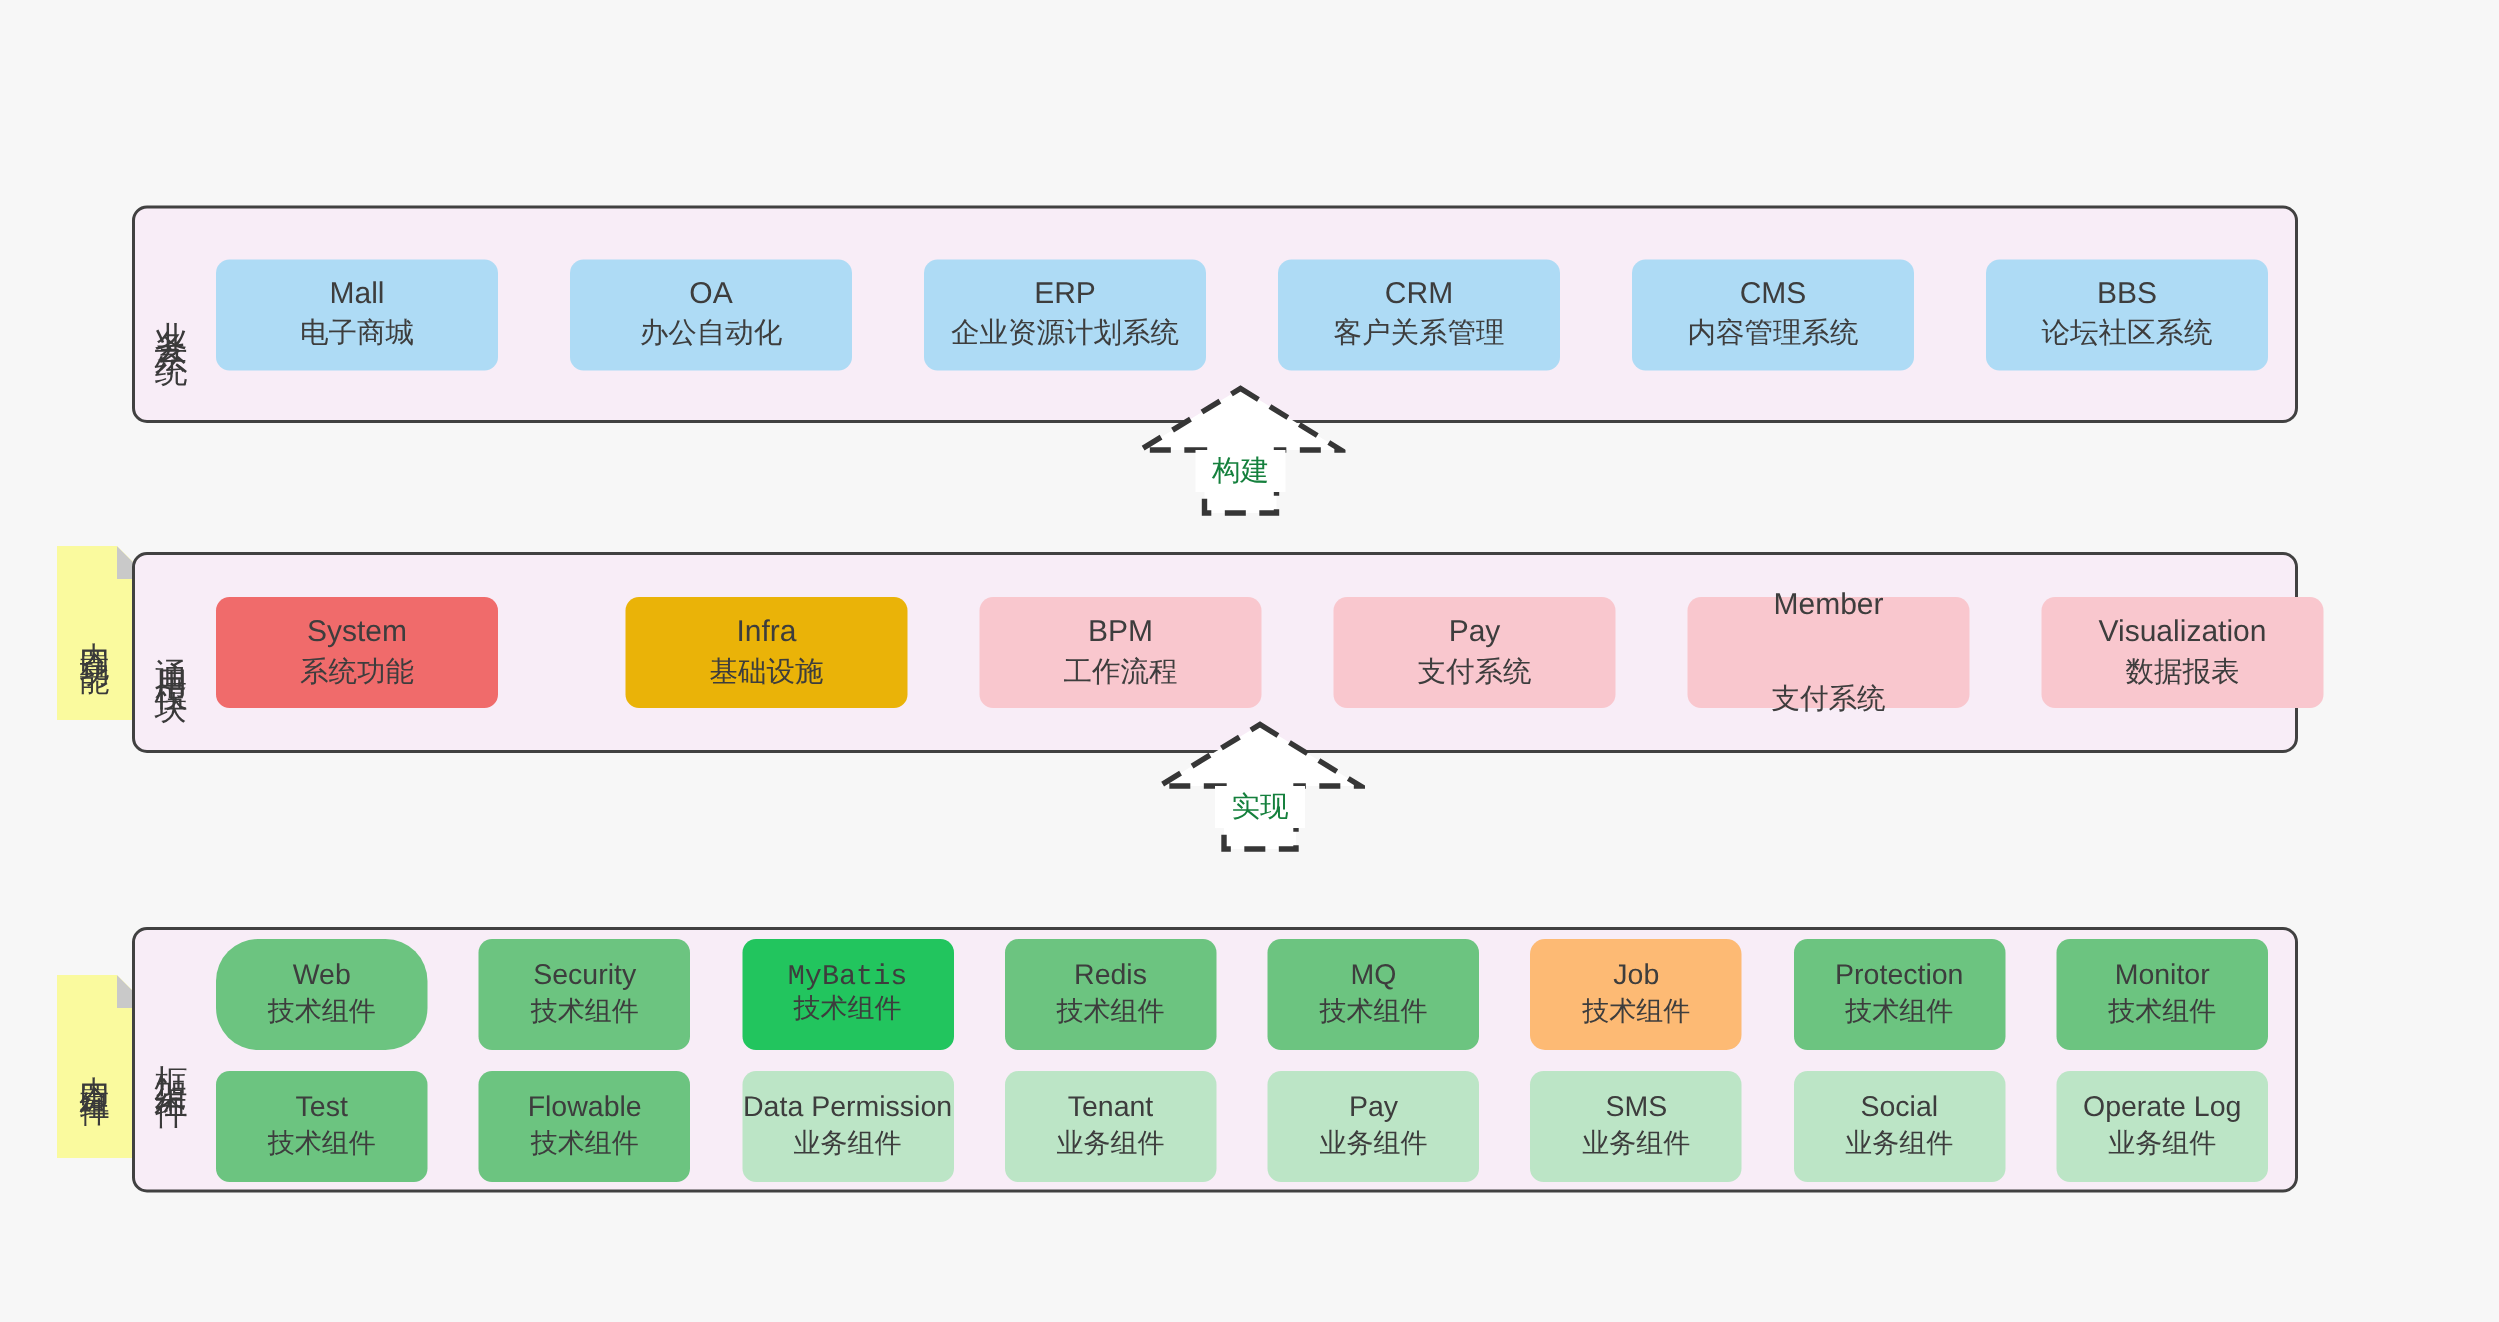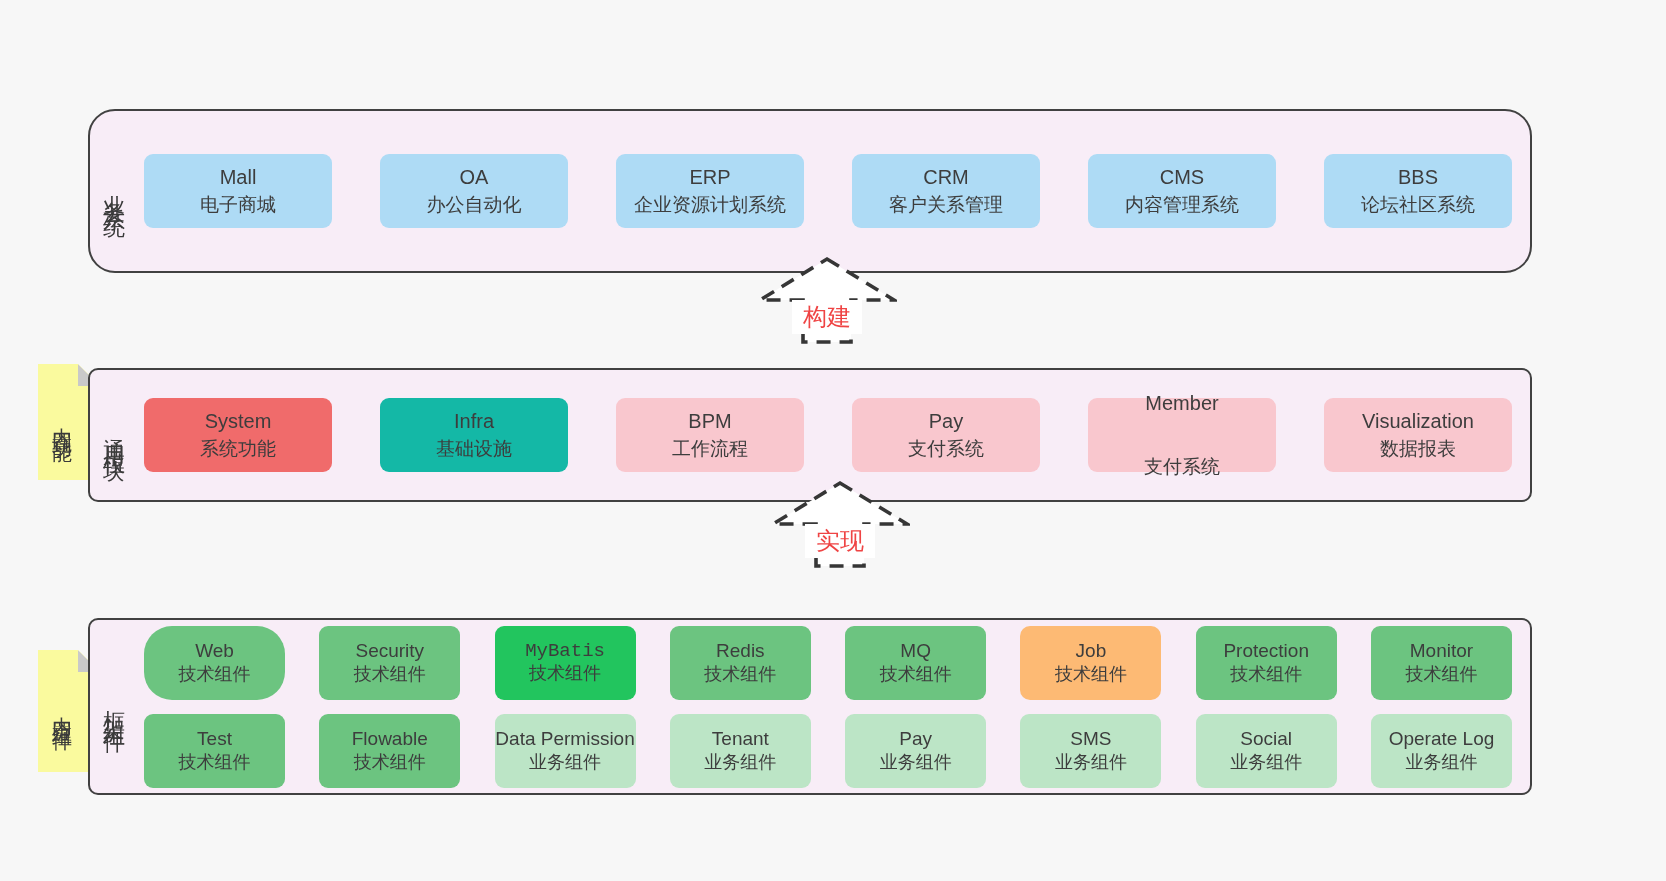--- a/index.html
+++ b/index.html
@@ -21,21 +21,21 @@
     position: absolute;
     left: 88px;
     width: 1444px;
     background: #f8edf7;
     border: 2px solid #414141;
     border-radius: 10px;
     display: flex;
     align-items: stretch;
     z-index: 2;
   }
-  .layer-business   { top: 109px; height: 164px; border-radius: 27px; }
+  .layer-business   { top: 137px; height: 145px; }
   .layer-modules    { top: 368px; height: 134px; }
   .layer-components { top: 618px; height: 177px; }
 
   .layer-label {
     writing-mode: vertical-rl;
     text-orientation: upright;
     font-size: 22px;
     letter-spacing: 7px;
     color: #3a3a3a;
     display: flex;
@@ -123,22 +123,22 @@
   .arrow-build     { left: 757px; top: 256px; }
   .arrow-implement { left: 770px; top: 480px; }
   .arrow svg { display: block; width: 100%; height: 100%; }
   .arrow-label {
     position: absolute;
     left: 50%;
     top: 44px;
     transform: translateX(-50%);
     background: #ffffff;
     padding: 1px 11px;
-    font-size: 24px;
-    color: #ef4444;
+    font-size: 19px;
+    color: #15803d;
     white-space: nowrap;
   }
 </style>
 </head>
 <body>
 
 <div class="page">
 
   <aside class="sticky sticky-modules">
     <span class="sticky-text">内置功能</span>
@@ -187,21 +187,21 @@
   </div>
 
   <section class="layer layer-modules">
     <div class="layer-label">通用模块</div>
     <div class="rows">
         <div class="boxes">
           <div class="box" style="background: rgb(240, 107, 107);">
             <div class="box-title">System</div>
             <div class="box-subtitle">系统功能</div>
           </div>
-          <div class="box" style="background: #14b8a6;">
+          <div class="box" style="background: #eab308; margin-left: 37px;">
             <div class="box-title">Infra</div>
             <div class="box-subtitle">基础设施</div>
           </div>
           <div class="box" style="background: rgb(249, 199, 206);">
             <div class="box-title">BPM</div>
             <div class="box-subtitle">工作流程</div>
           </div>
           <div class="box" style="background: rgb(249, 199, 206);">
             <div class="box-title">Pay</div>
             <div class="box-subtitle">支付系统</div>

